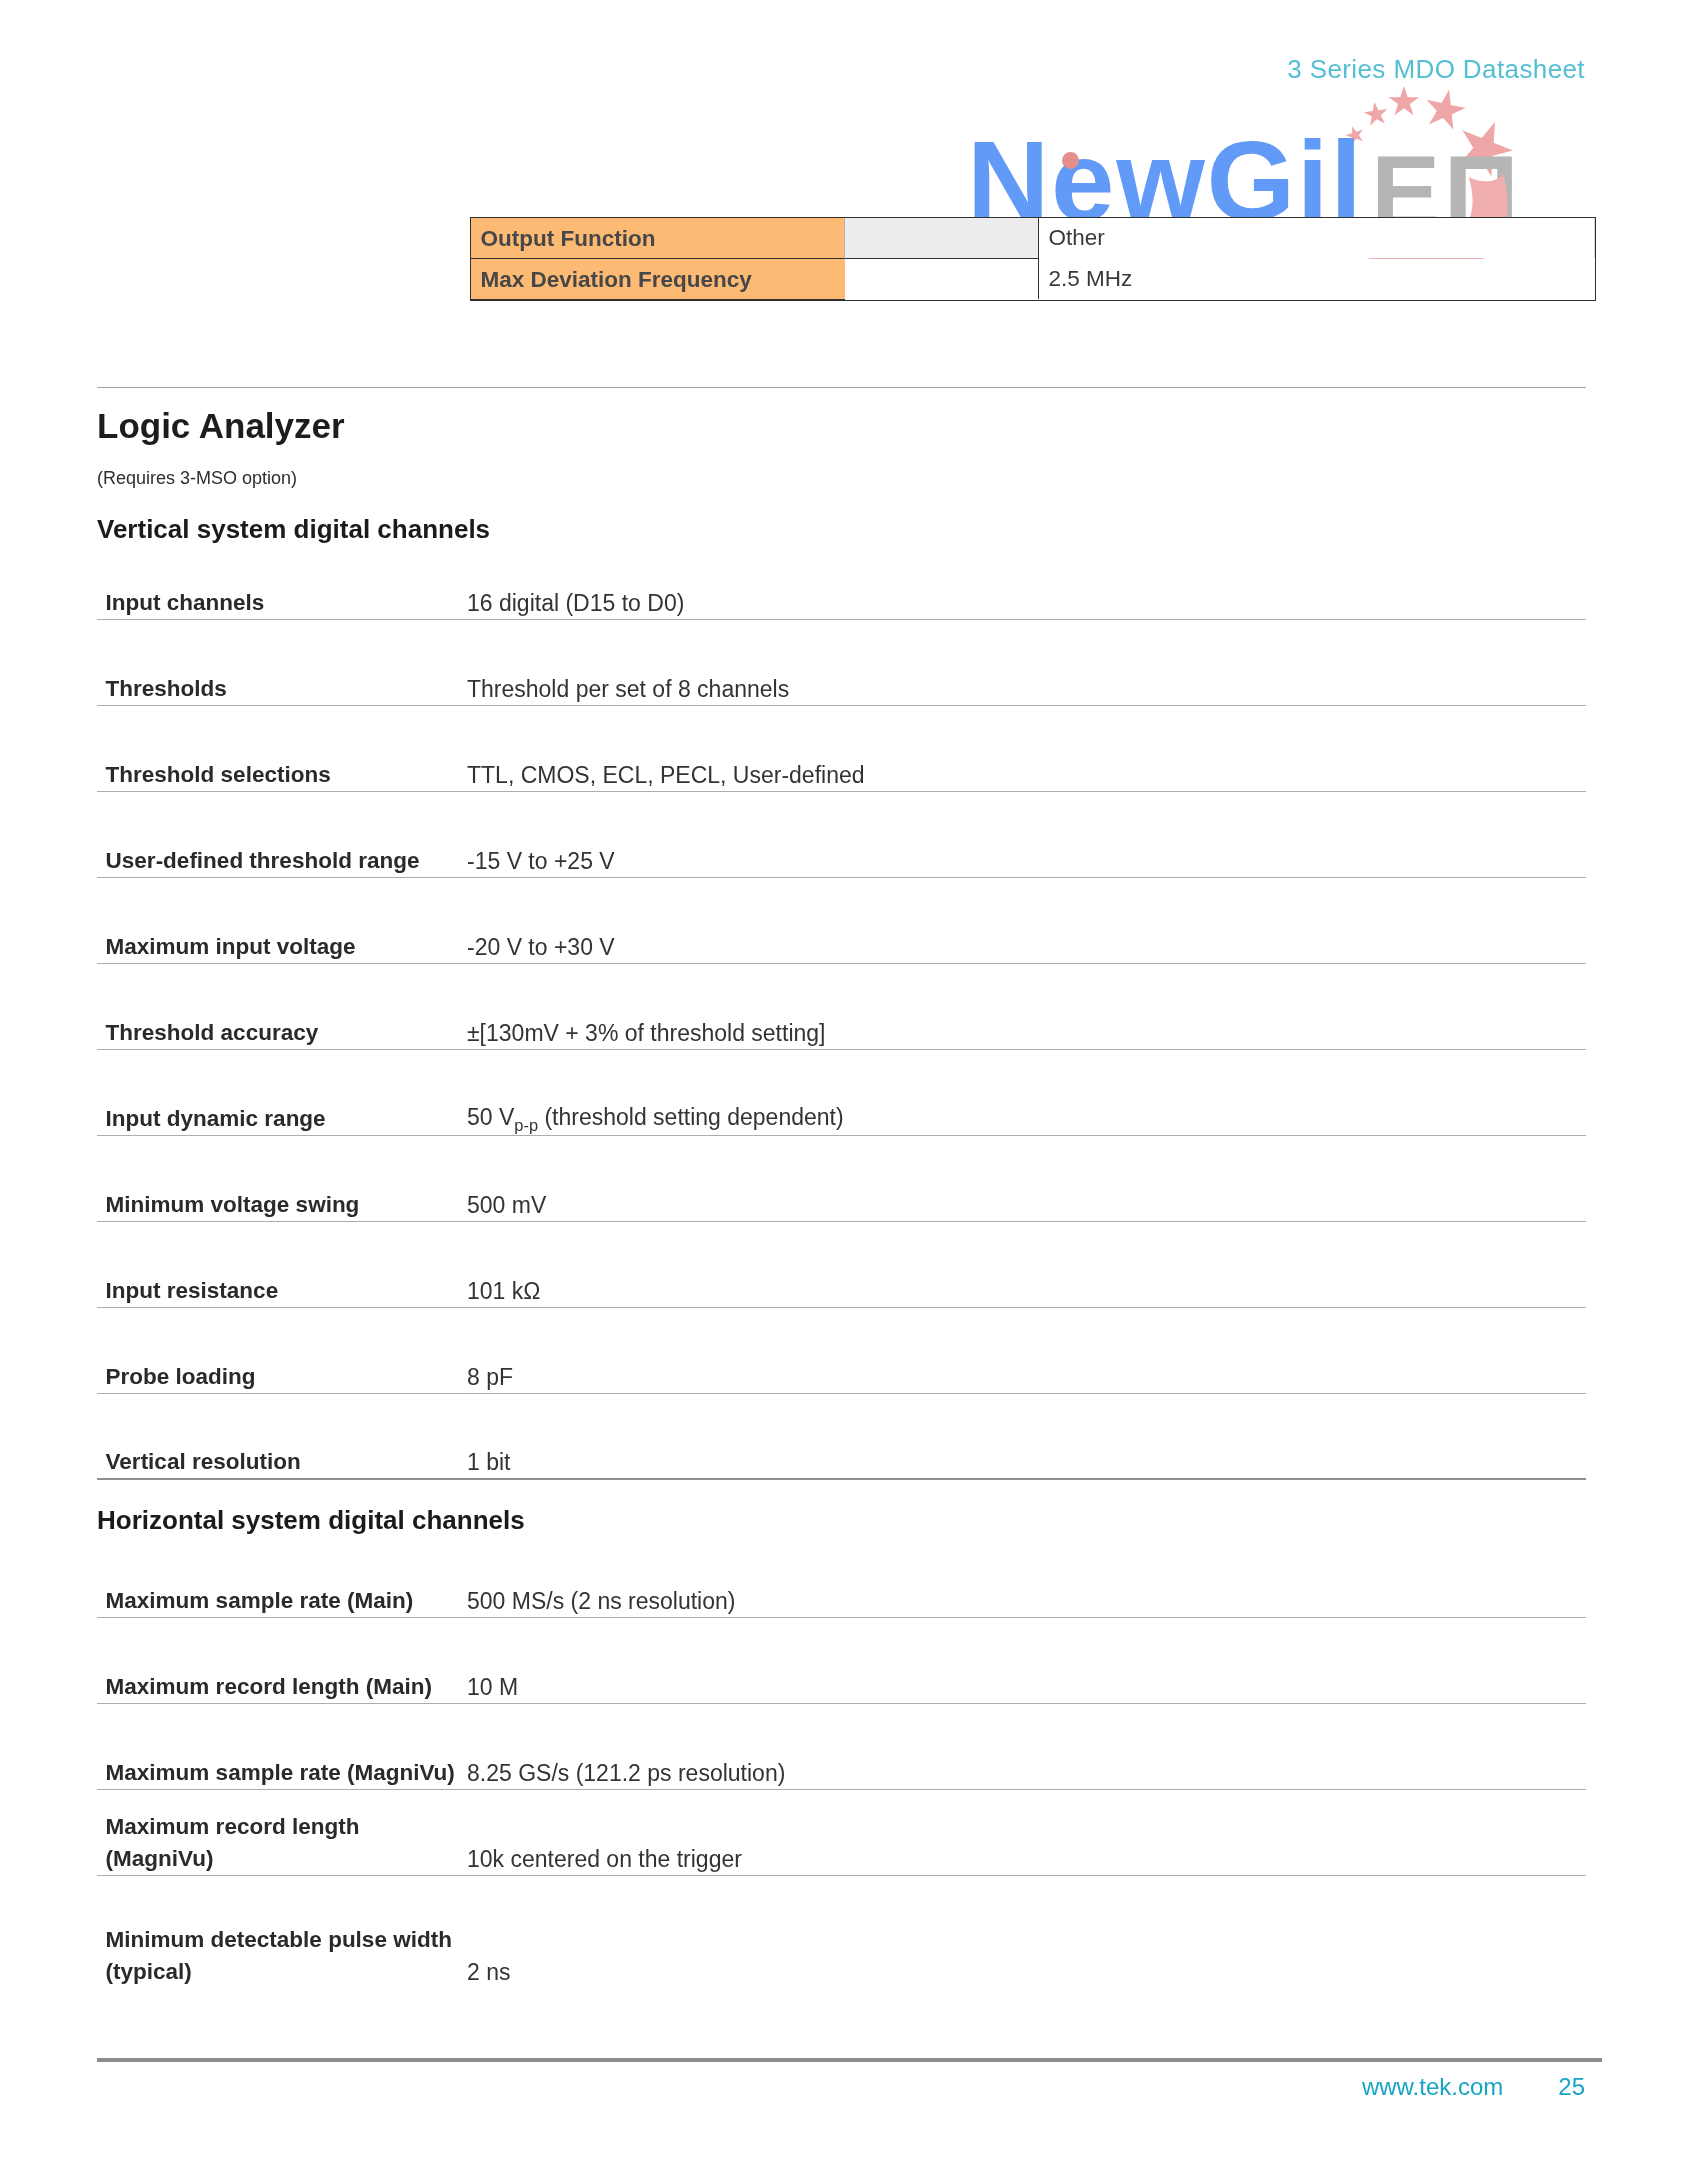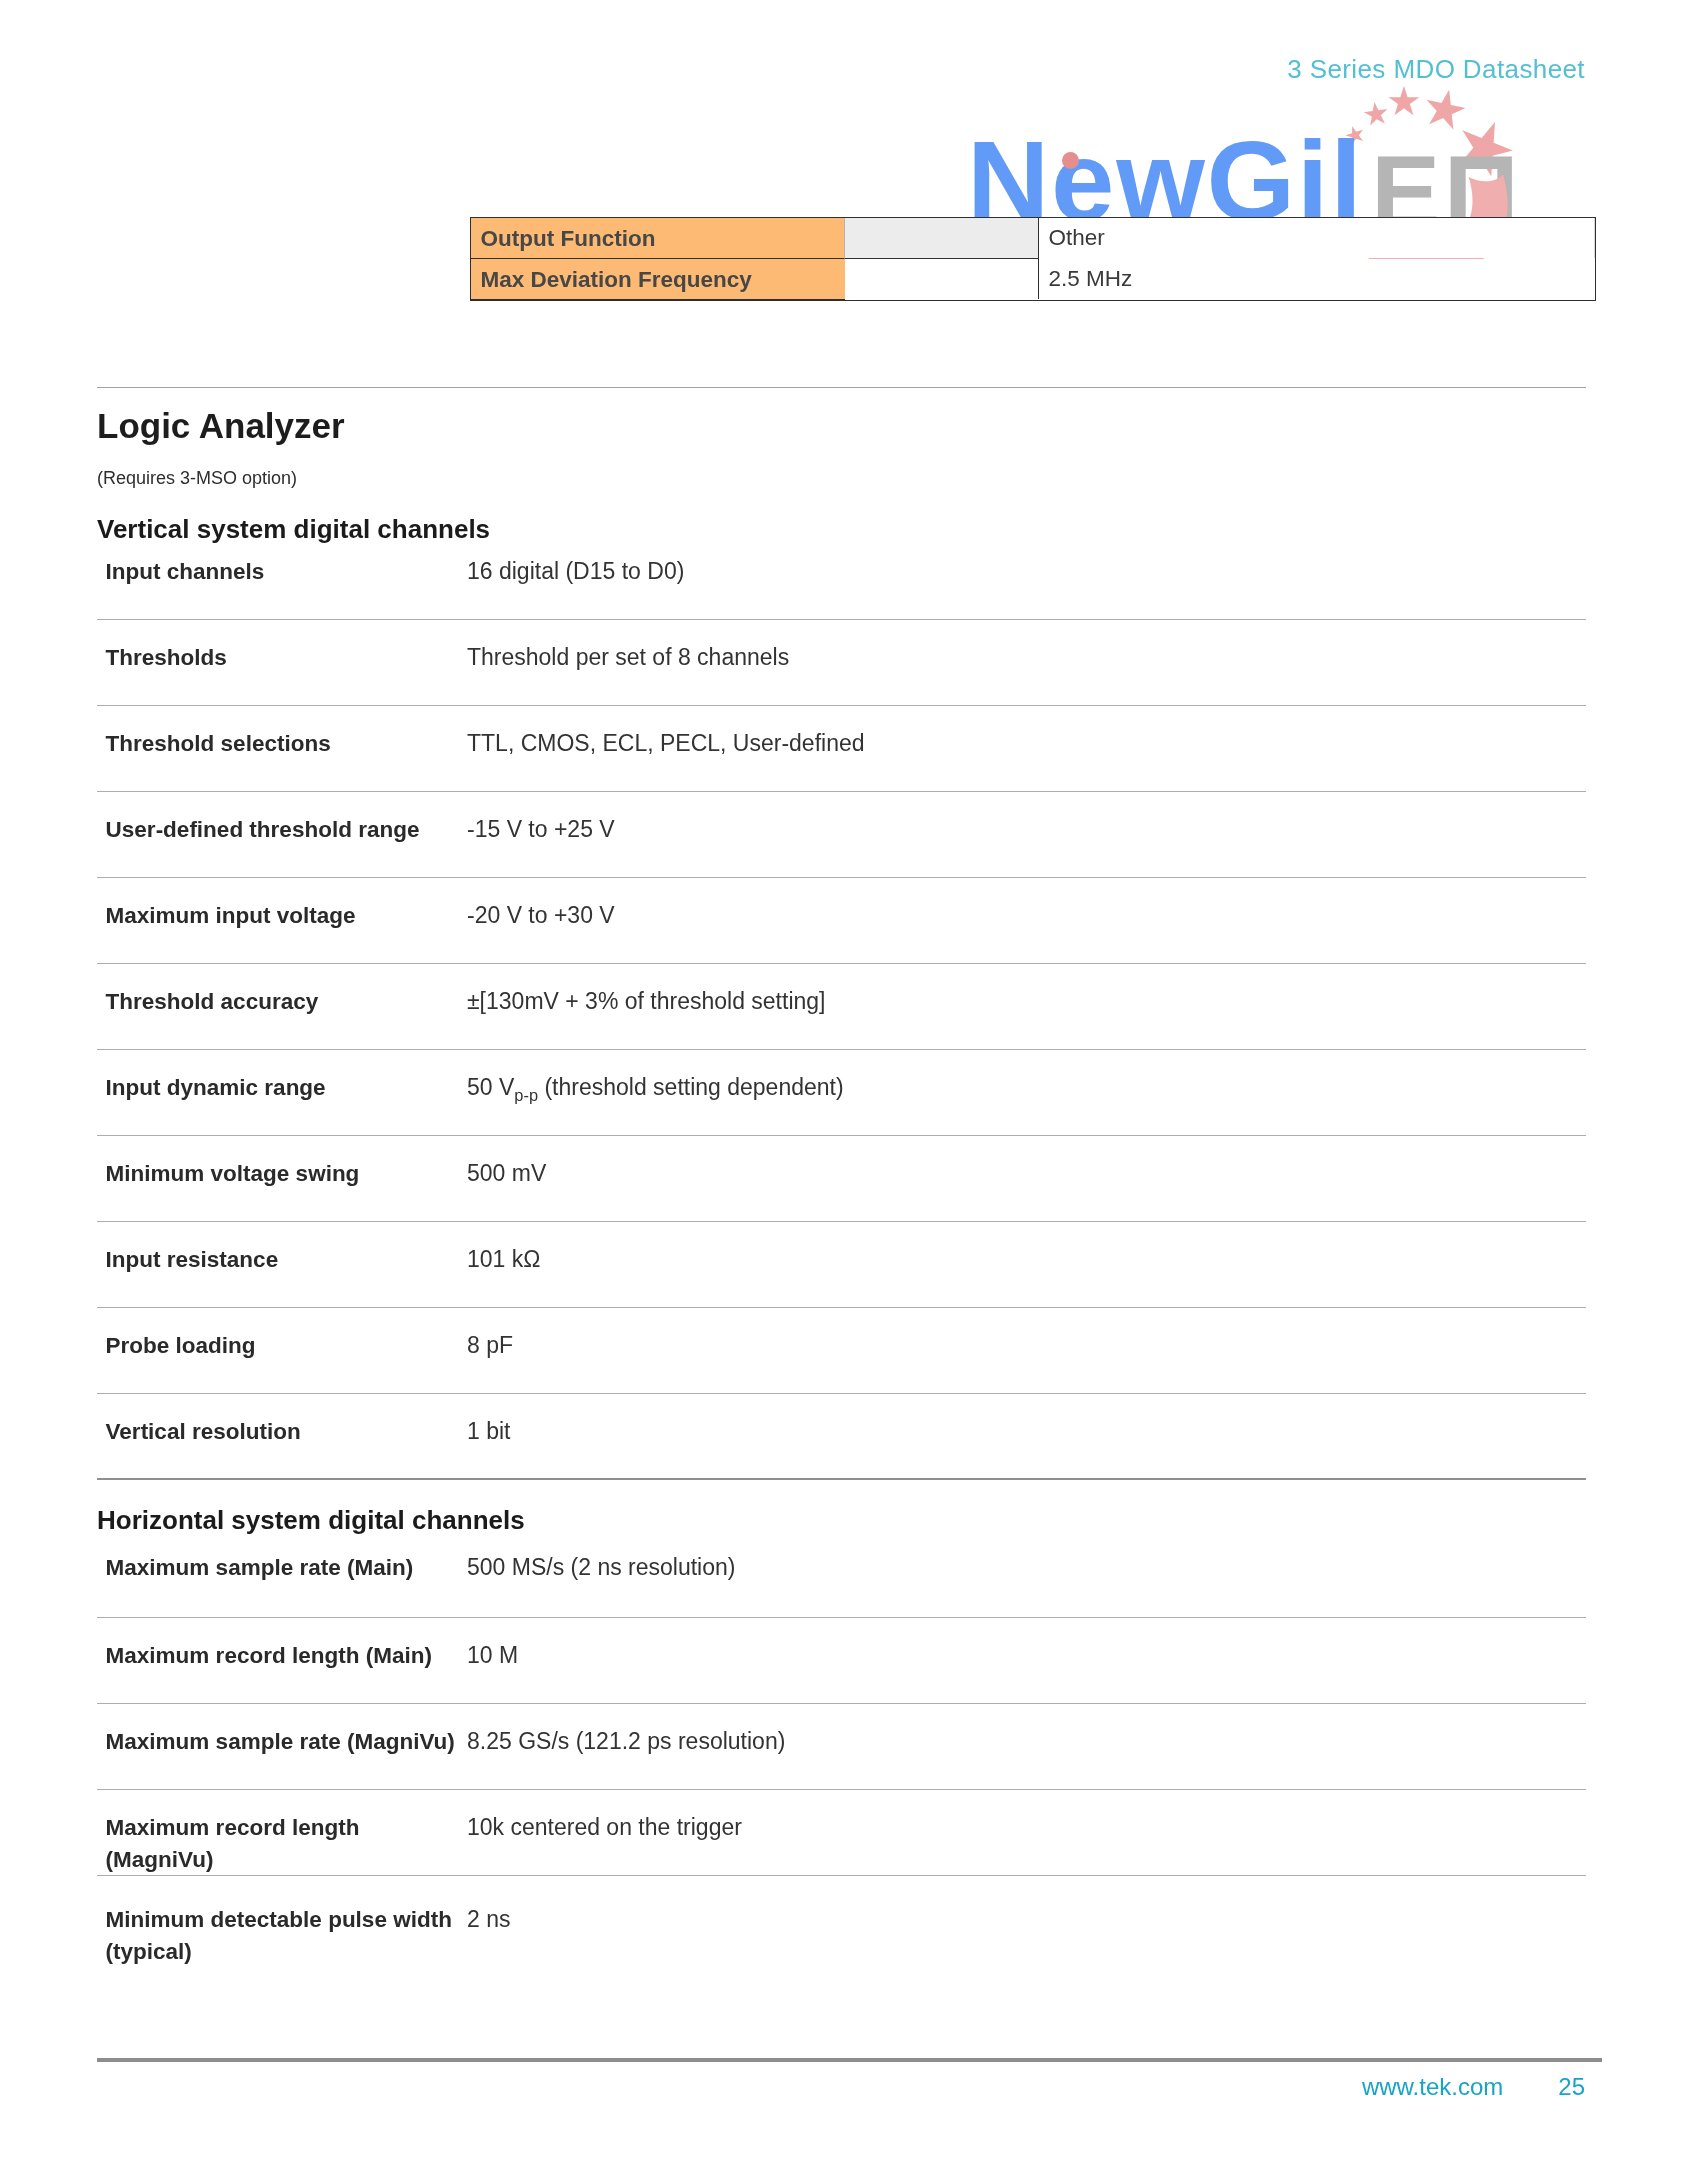--- a/index.html
+++ b/index.html
@@ -52,21 +52,21 @@
   .spec-wrap {
     position:absolute; left:97px; top:387px; width:1489px;
     border-top:1.7px solid #a2a2a2;
   }
   .la-title { margin:0; padding-top:17.3px; font-size:35px; line-height:42px; font-weight:bold; color:#1d1d1d; }
   .la-subtitle { padding-top:15.6px; font-size:18px; line-height:31px; color:#2e2e2e; }
   .section-heading { margin:0; padding-top:19px; font-size:26px; line-height:33px; font-weight:bold; color:#1b1b1b; }
   .section-heading.second { padding-top:24px; height:57px; box-sizing:border-box; }
 
   .spec-row {
-    display:flex; align-items:flex-start; box-sizing:border-box;
+    display:flex; align-items:flex-end; box-sizing:border-box;
     height:86px; padding-top:22.5px; border-bottom:1.7px solid #adadad;
   }
   .spec-row.first { height:74px; padding-top:10.4px; }
   .spec-row.pre-section { border-bottom:2.6px solid #8f8f8f; }
   .spec-row.r12 { height:81px; padding-top:15.6px; }
   .spec-row.last { height:112px; padding-top:28px; border-bottom:none; }
   .spec-label {
     flex:0 0 370px; box-sizing:border-box; padding-left:8.6px;
     font-size:22.5px; line-height:32px; font-weight:bold; color:#2a2a2a;
   }

